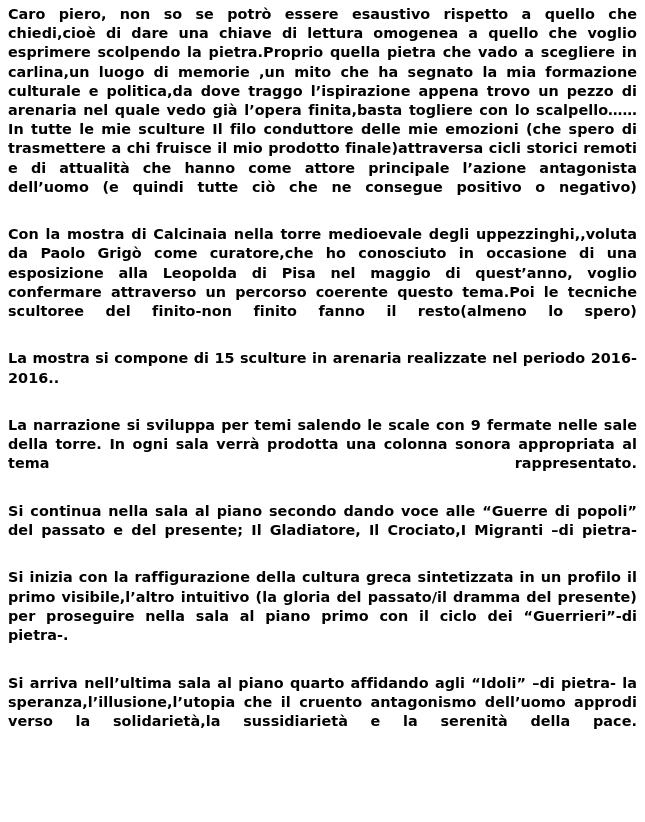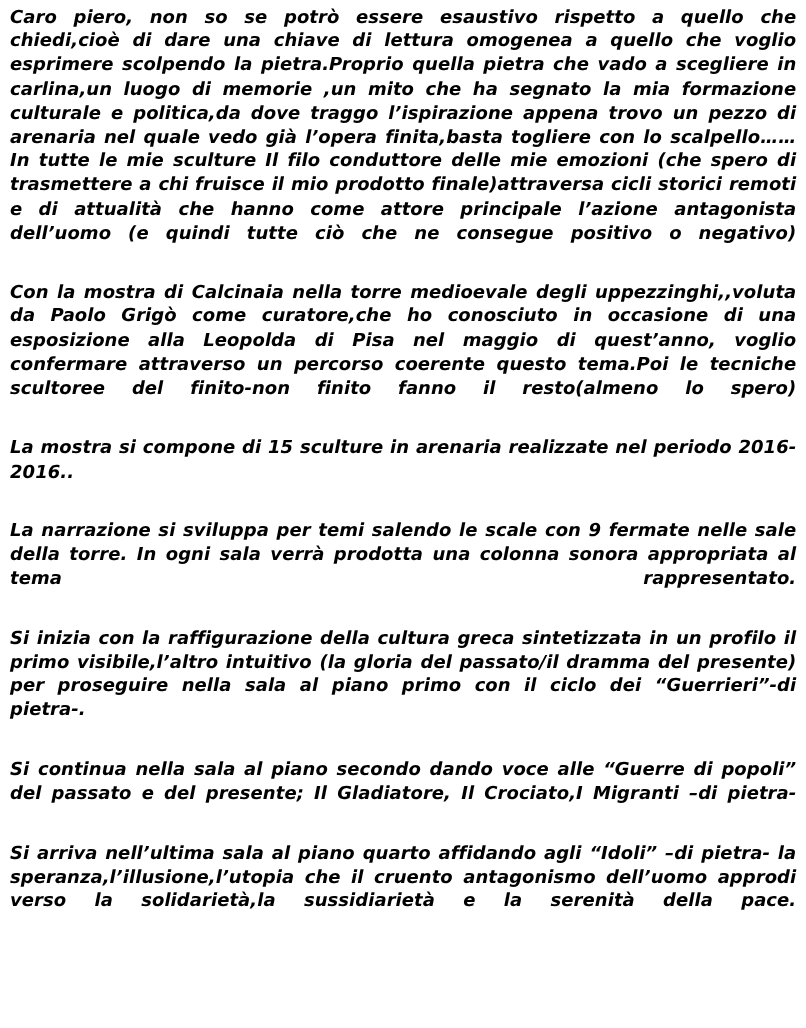--- a/index.html
+++ b/index.html
@@ -13,21 +13,20 @@
     height: 822px;
     overflow: hidden;
     font-family: "DejaVu Sans", "Liberation Sans", sans-serif;
   }
   #document-page {
     width: 645px;
     height: 822px;
     background: #ffffff;
     box-sizing: border-box;
     padding: 5px 8px 0 8px;
-    font-style: italic;
   }
   .para {
     margin: 0 0 9px 0;
     padding: 0;
     font-size: 14.4px;
     line-height: 19.2px;
     font-weight: bold;
     color: #000000;
     text-align: justify;
     text-justify: inter-word;
@@ -49,20 +48,20 @@
 <div id="document-page">
 
   <p class="para">Caro piero, non so se potrò essere esaustivo rispetto a quello che chiedi,cioè di dare una chiave di lettura omogenea  a quello che voglio esprimere scolpendo la pietra.Proprio quella pietra che vado a scegliere  in carlina,un luogo di memorie ,un mito che ha segnato la mia formazione culturale e politica,da dove traggo l’ispirazione appena trovo un pezzo di arenaria nel quale vedo già l’opera finita,basta togliere con lo scalpello……In tutte le mie sculture Il filo conduttore delle mie emozioni (che spero di trasmettere a chi fruisce il mio prodotto finale)attraversa cicli storici remoti e di attualità che hanno  come attore principale l’azione antagonista dell’uomo (e quindi tutte ciò che ne consegue positivo o negativo)</p>
 
   <p class="para">Con la mostra di Calcinaia nella torre medioevale degli uppezzinghi,,voluta da Paolo Grigò come curatore,che ho conosciuto in occasione di una esposizione alla Leopolda di Pisa nel maggio di quest’anno, voglio confermare attraverso un percorso coerente questo tema.Poi le tecniche scultoree del finito-non finito fanno il resto(almeno lo spero)</p>
 
   <p class="para">La mostra si compone di 15 sculture in arenaria realizzate nel periodo 2016-2016..</p>
 
   <p class="para">La narrazione si sviluppa per temi salendo le scale  con 9 fermate nelle sale della torre. In ogni sala verrà prodotta una colonna sonora appropriata al tema rappresentato.</p>
 
+  <p class="para">Si continua nella sala al piano secondo dando voce alle  “Guerre di popoli”  del passato e del  presente; Il Gladiatore, Il Crociato,I Migranti –di pietra-</p>
+
   <p class="para">Si inizia con la raffigurazione della cultura greca sintetizzata in un profilo il primo visibile,l’altro intuitivo (la gloria del passato/il dramma del presente) per proseguire nella sala al piano primo con il ciclo dei “Guerrieri”-di pietra-.</p>
-
-  <p class="para">Si continua nella sala al piano secondo dando voce alle  “Guerre di popoli”  del passato e del  presente; Il Gladiatore, Il Crociato,I Migranti –di pietra-</p>
 
 
   <p class="para">Si arriva nell’ultima sala al piano quarto affidando agli “Idoli” –di pietra-  la speranza,l’illusione,l’utopia  che  il  cruento  antagonismo dell’uomo approdi  verso la solidarietà,la sussidiarietà e la serenità della pace.</p>
 
 </div>
 
 </body></html>

